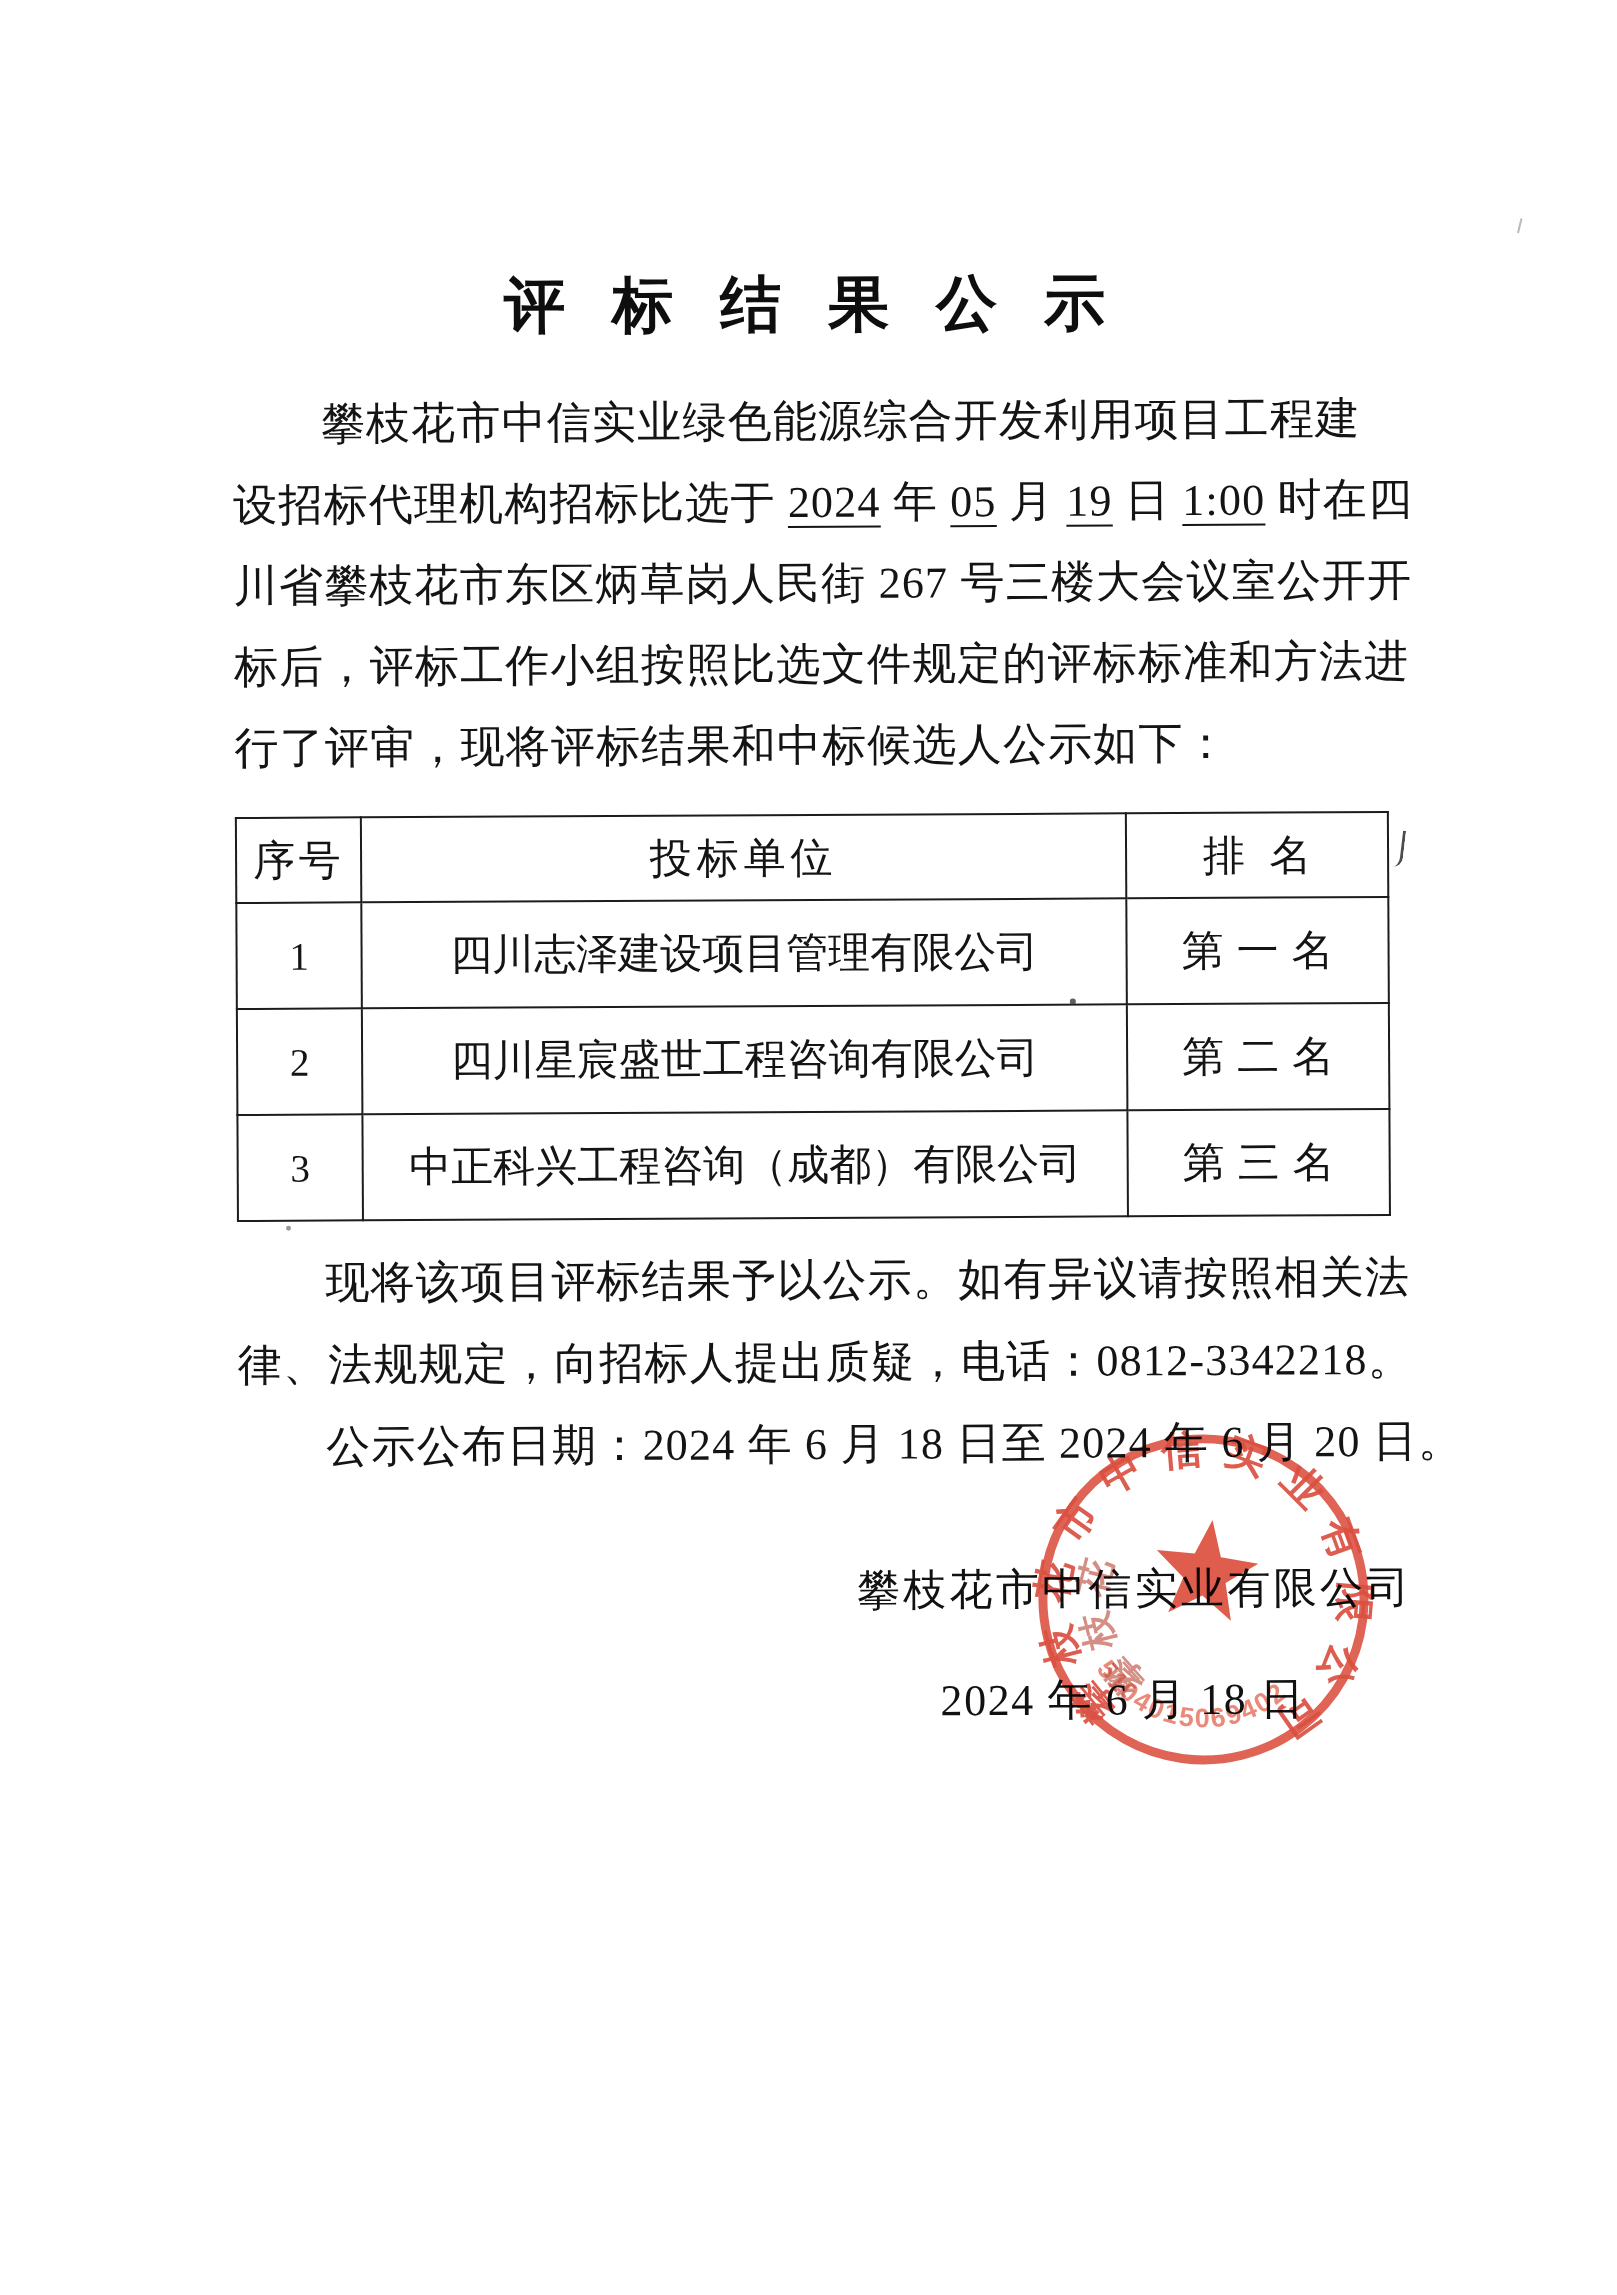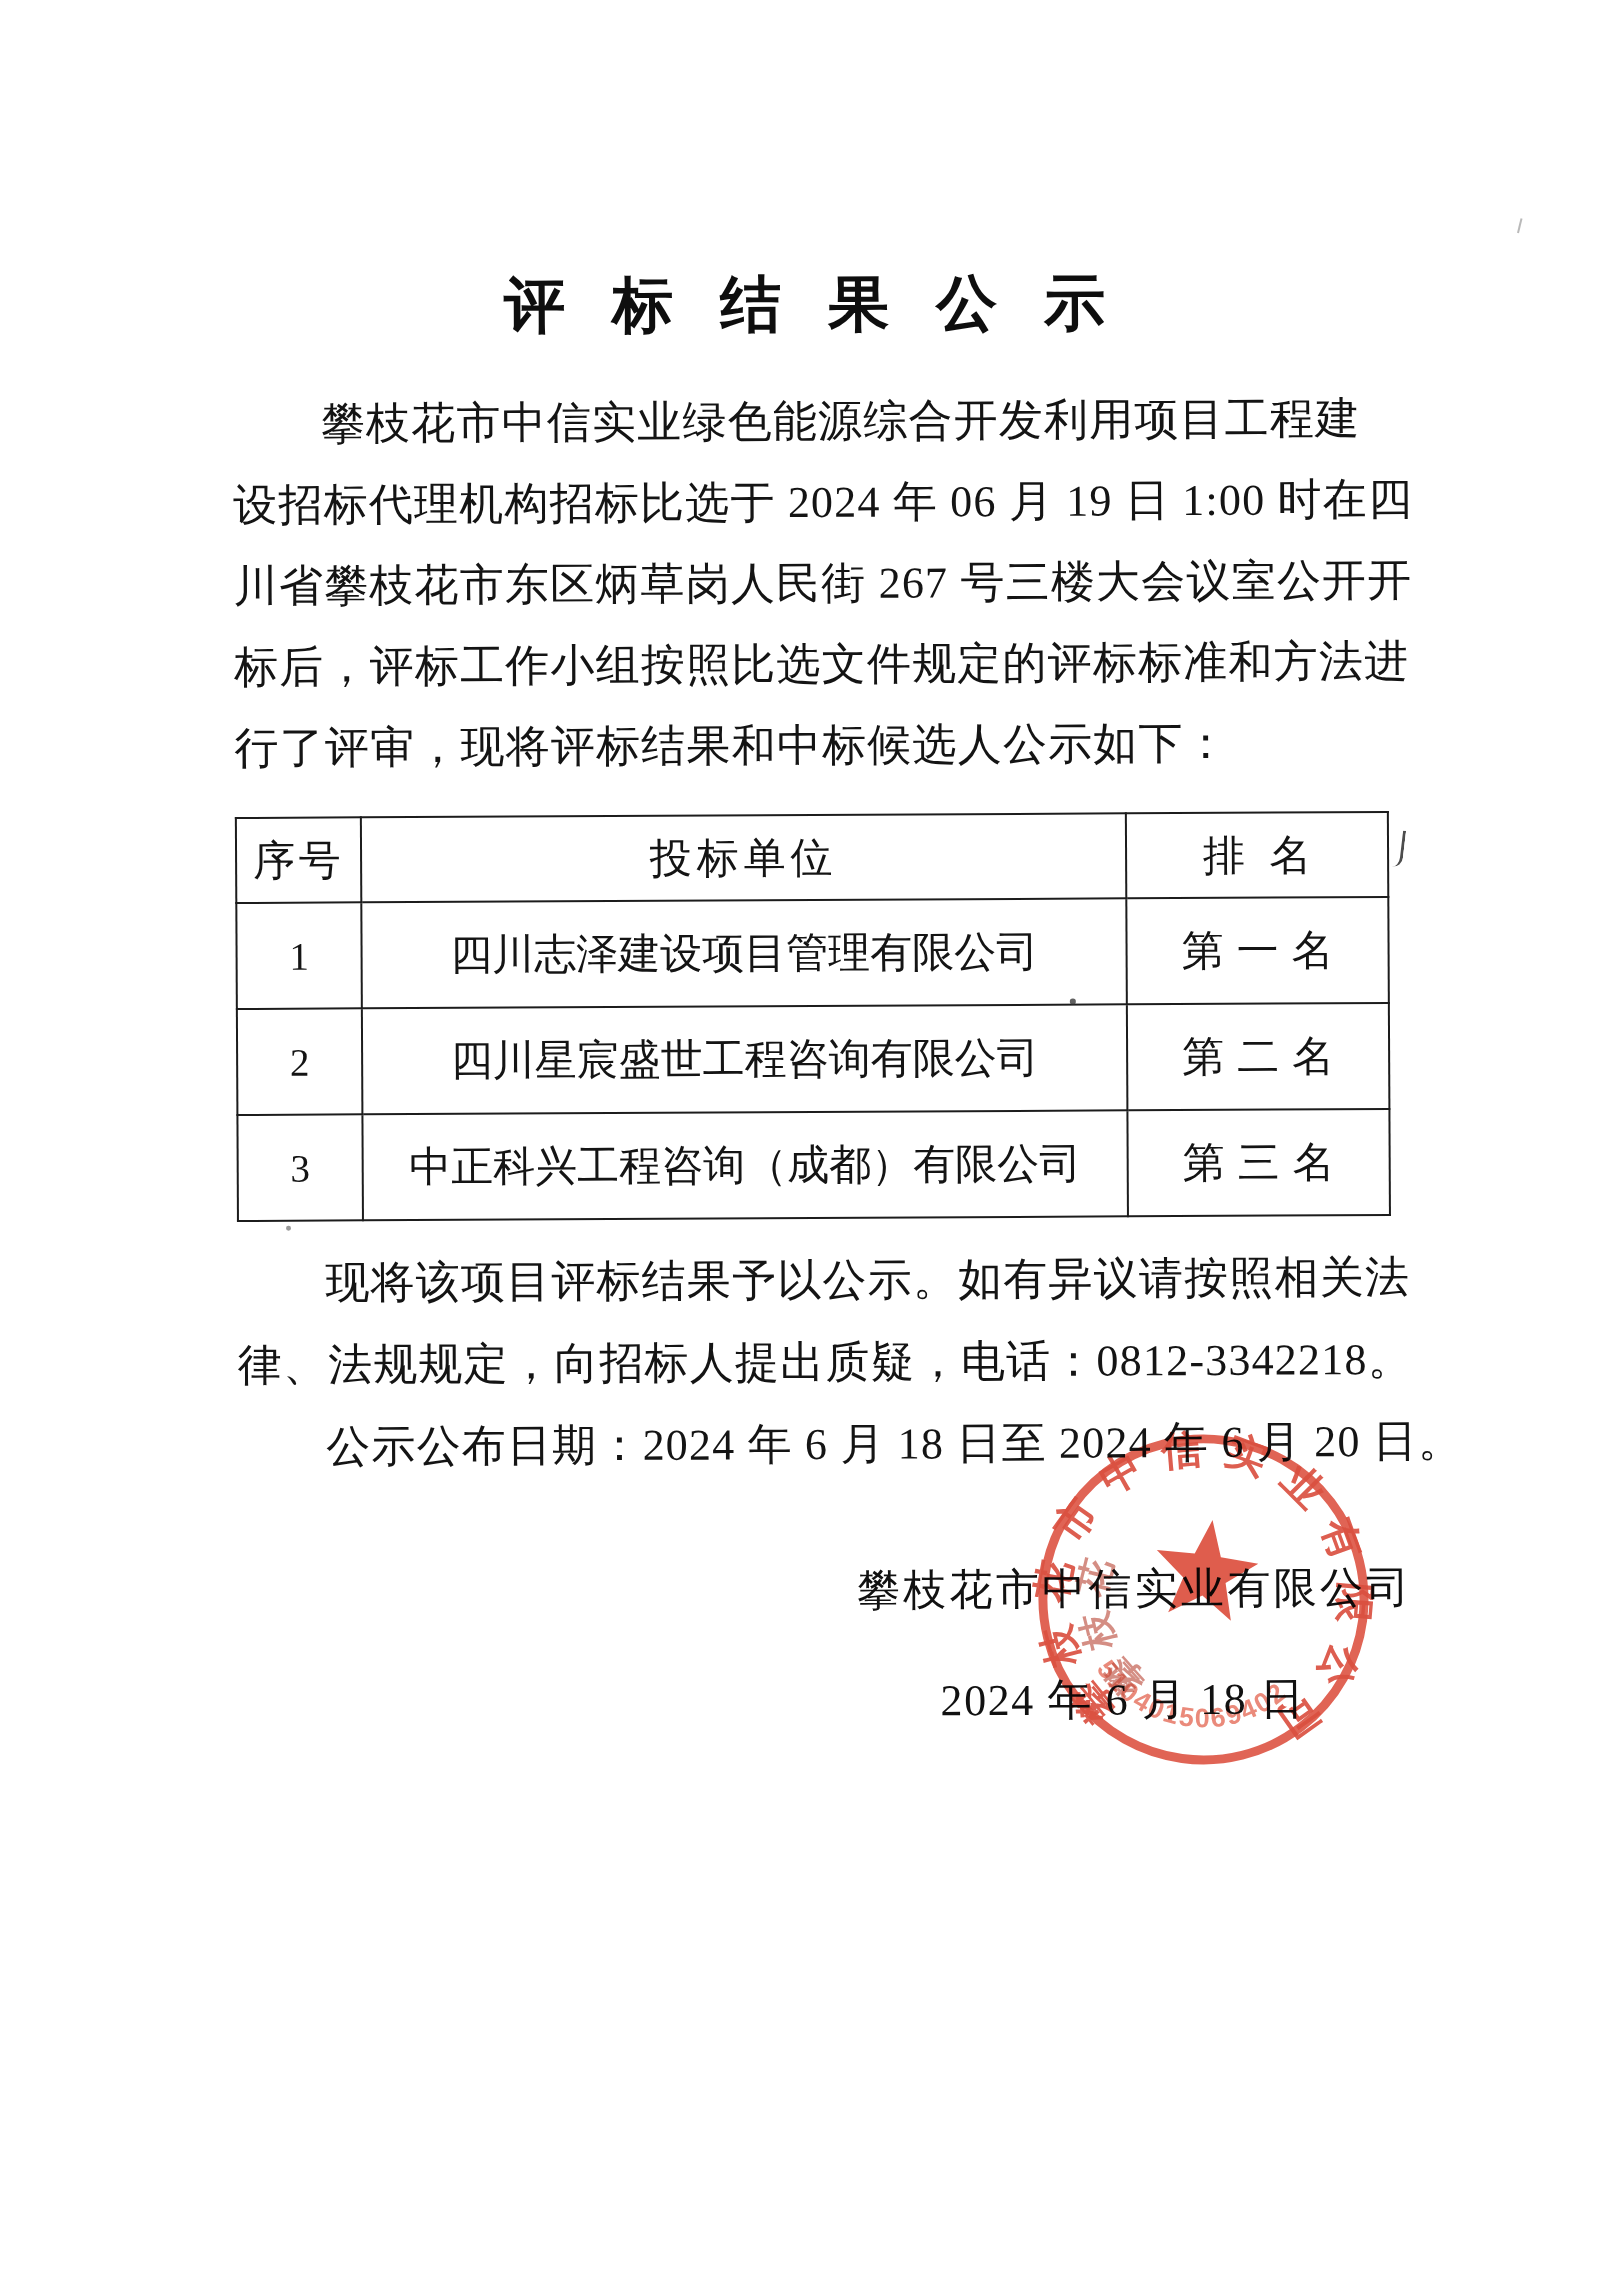--- a/index.html
+++ b/index.html
@@ -14,21 +14,21 @@
     position:absolute;top:264px;left:0;width:100%;
     text-align:center;font-size:61px;font-weight:700;color:#0e0e0e;
     letter-spacing:47px;text-indent:47px;white-space:nowrap;
   }
   
   .para{position:absolute;left:236px;width:1190px;font-size:44px;color:#141414;letter-spacing:1.2px;}
   #para1{top:381px;line-height:81px;}
   #para2{top:1240px;line-height:82px;}
   .line{white-space:nowrap;}
   .line.indent{padding-left:88px;}
-  .u{text-decoration-thickness:2.4px;text-underline-offset:9px;}
+  .u{text-decoration:underline;text-decoration-thickness:2.4px;text-underline-offset:9px;}
   
   table.results{
     position:absolute;left:236px;top:814px;width:1151px;
     border-collapse:collapse;table-layout:fixed;
     font-size:42px;color:#141414;
   }
   table.results col.c0{width:125px;}
   table.results col.c1{width:765px;}
   table.results col.c2{width:262px;}
   table.results th,table.results td{
@@ -59,21 +59,21 @@
 </style>
 </head>
 <body>
 
 <div id="sheet">
 
   <div class="doc-title">评标结果公示</div>
 
   <div id="para1" class="para">
       <div class="line indent"><span>攀枝花市中信实业绿色能源综合开发利用项目工程建</span></div>
-      <div class="line"><span>设招标代理机构招标比选于 </span><span class="u">2024</span><span> 年 </span><span class="u">06</span><span> 月 </span><span class="u">19</span><span> 日 </span><span class="u">1:00</span><span> 时在四</span></div>
+      <div class="line"><span>设招标代理机构招标比选于 </span><span class="u">2024</span><span> 年 </span><span class="u">05</span><span> 月 </span><span class="u">19</span><span> 日 </span><span class="u">1:00</span><span> 时在四</span></div>
       <div class="line"><span>川省攀枝花市东区炳草岗人民街 267 号三楼大会议室公开开</span></div>
       <div class="line"><span>标后，评标工作小组按照比选文件规定的评标标准和方法进</span></div>
       <div class="line"><span>行了评审，现将评标结果和中标候选人公示如下：</span></div>
     </div>
 
   <table class="results">
     <colgroup>
         <col class="c0">
         <col class="c1">
         <col class="c2">

